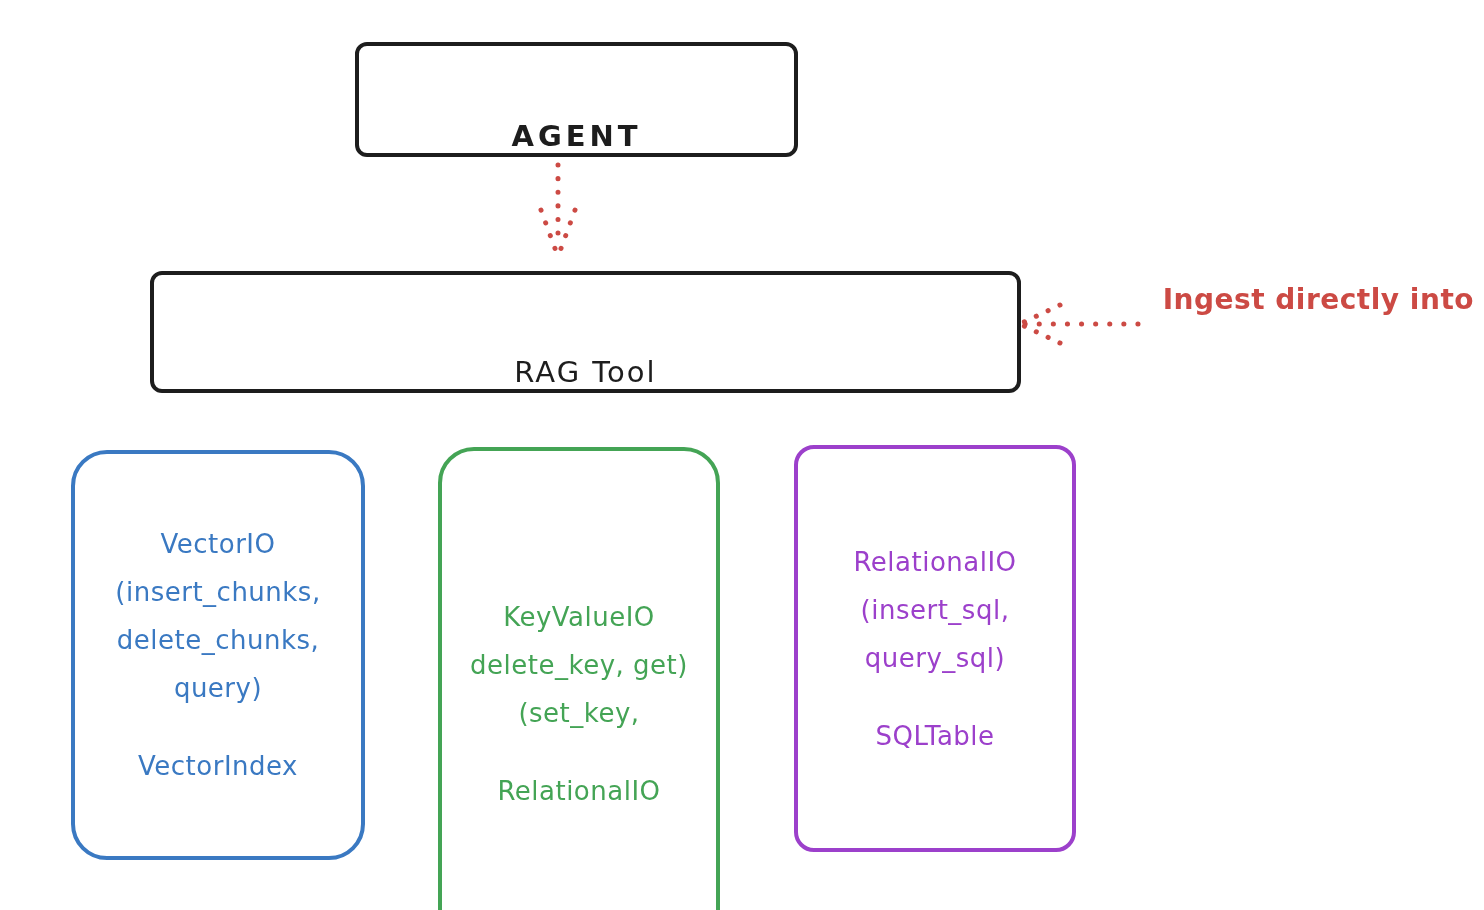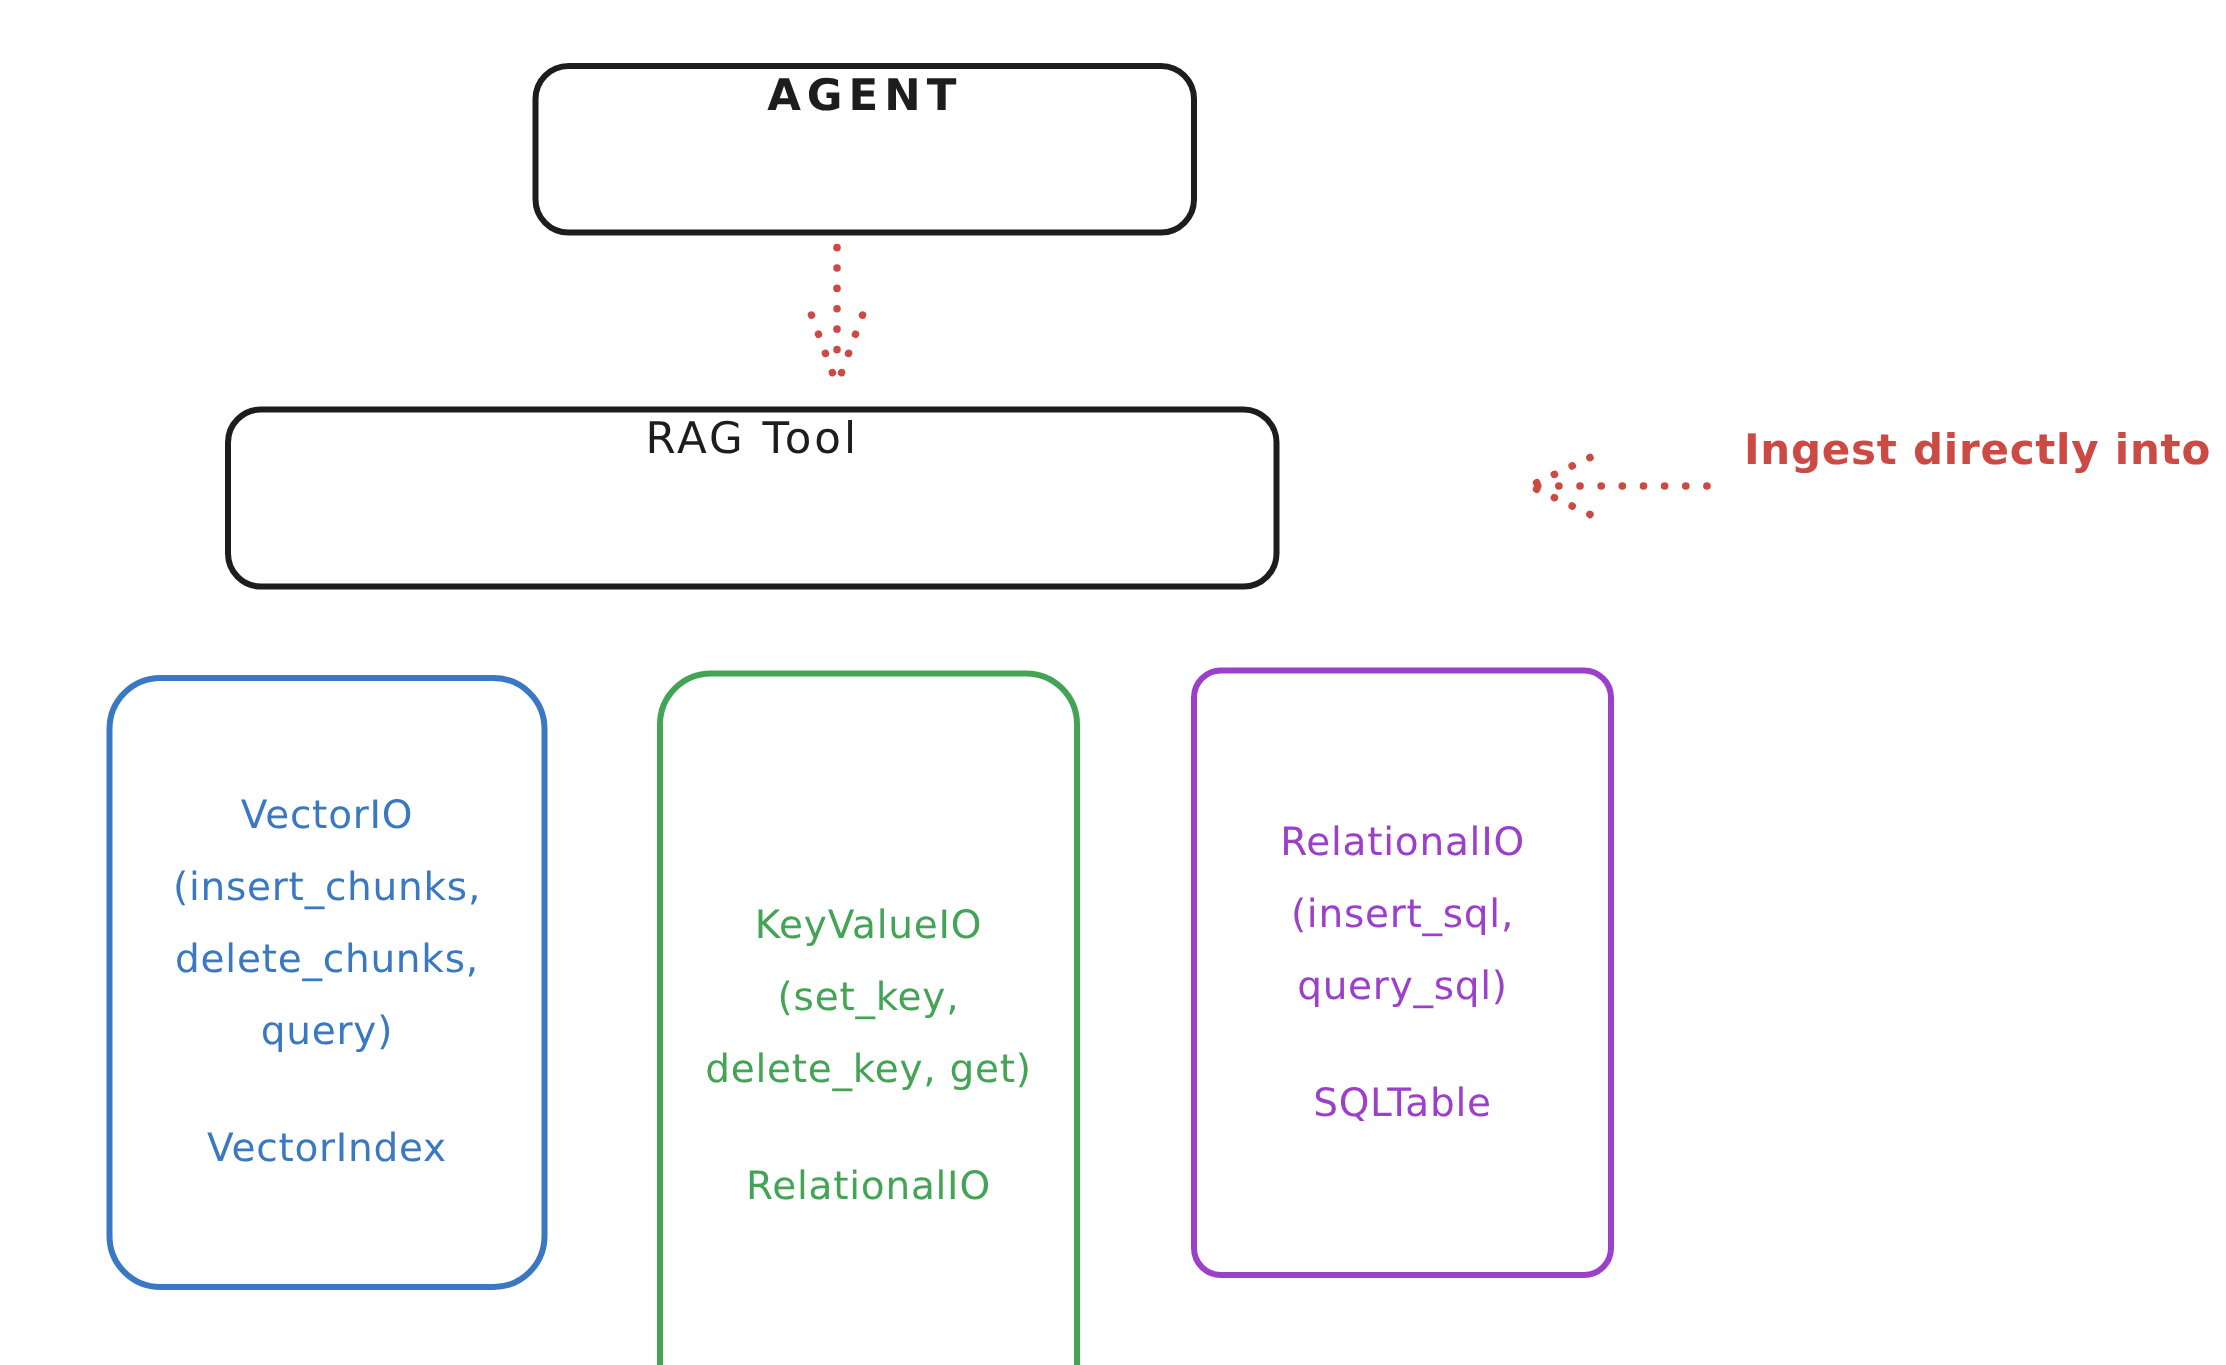--- a/index.html
+++ b/index.html
@@ -12,38 +12,38 @@
     width: 1484px;
     height: 910px;
     background: #ffffff;
     font-family: "DejaVu Sans", sans-serif;
     overflow: hidden;
   }
   
   .node {
     position: absolute;
     border: 4px solid var(--c, #1d1d1d);
-    border-radius: 24px;
+    border-radius: 12px;
     display: flex;
-    align-items: flex-start;
+    align-items: flex-end;
     justify-content: center;
     color: #1d1d1d;
     box-sizing: border-box;
     background: #ffffff;
   }
   .node-agent {
     left: 355px; top: 42px;
     width: 443px; height: 115px;
     font-size: 29px;
     font-weight: 600;
     letter-spacing: 4px;
   }
   .node-rag {
     left: 150px; top: 271px;
-    width: 703px; height: 122px;
+    width: 871px; height: 122px;
     font-size: 29px;
     font-weight: 500;
     letter-spacing: 2px;
   }
   
   .backend {
     position: absolute;
     border: 4px solid var(--c, #444);
     border-radius: 36px;
     color: var(--c, #444);
@@ -126,22 +126,22 @@
       <div>(insert_chunks,</div>
       <div>delete_chunks,</div>
       <div>query)</div>
       <div class="index-label">VectorIndex</div>
     </div>
   </div>
 
   <div class="backend backend-keyvalue" style="--c: #44a455;">
     <div class="backend-text">
       <div>KeyValueIO</div>
+      <div>delete_key, get)</div>
       <div>(set_key,</div>
-      <div>delete_key, get)</div>
       <div class="index-label">RelationalIO</div>
     </div>
   </div>
 
   <div class="backend backend-relational" style="--c: #9c40cb;">
     <div class="backend-text">
       <div>RelationalIO</div>
       <div>(insert_sql,</div>
       <div>query_sql)</div>
       <div class="index-label">SQLTable</div>

